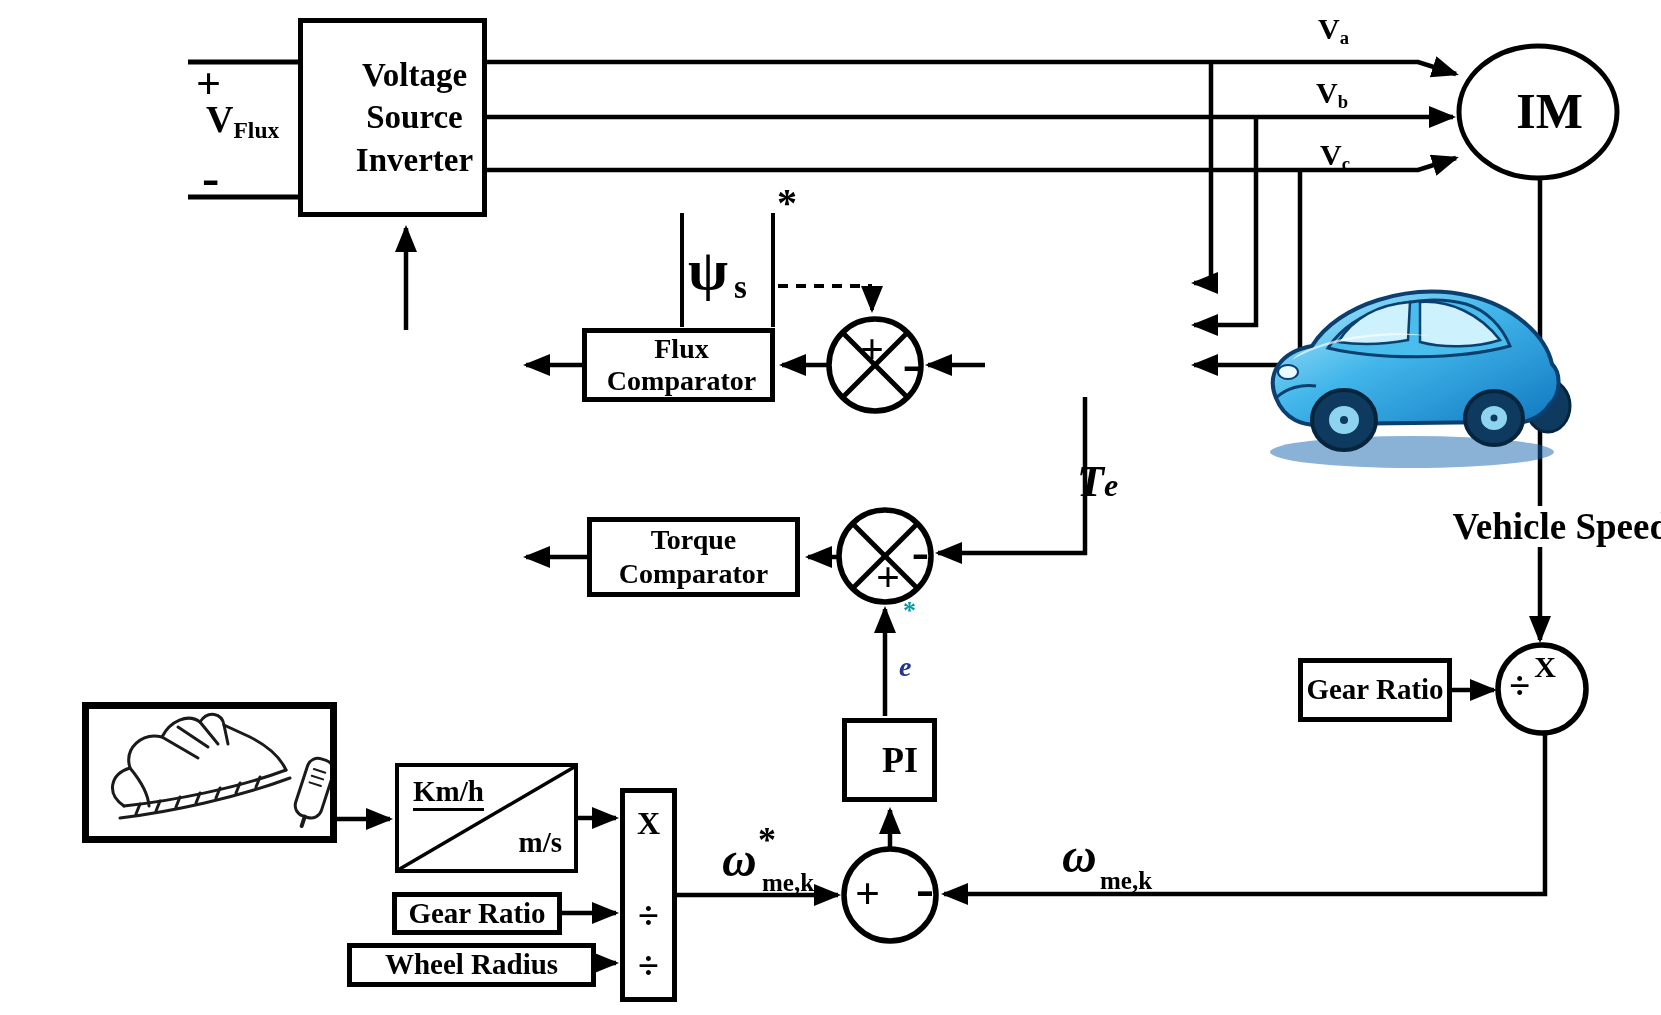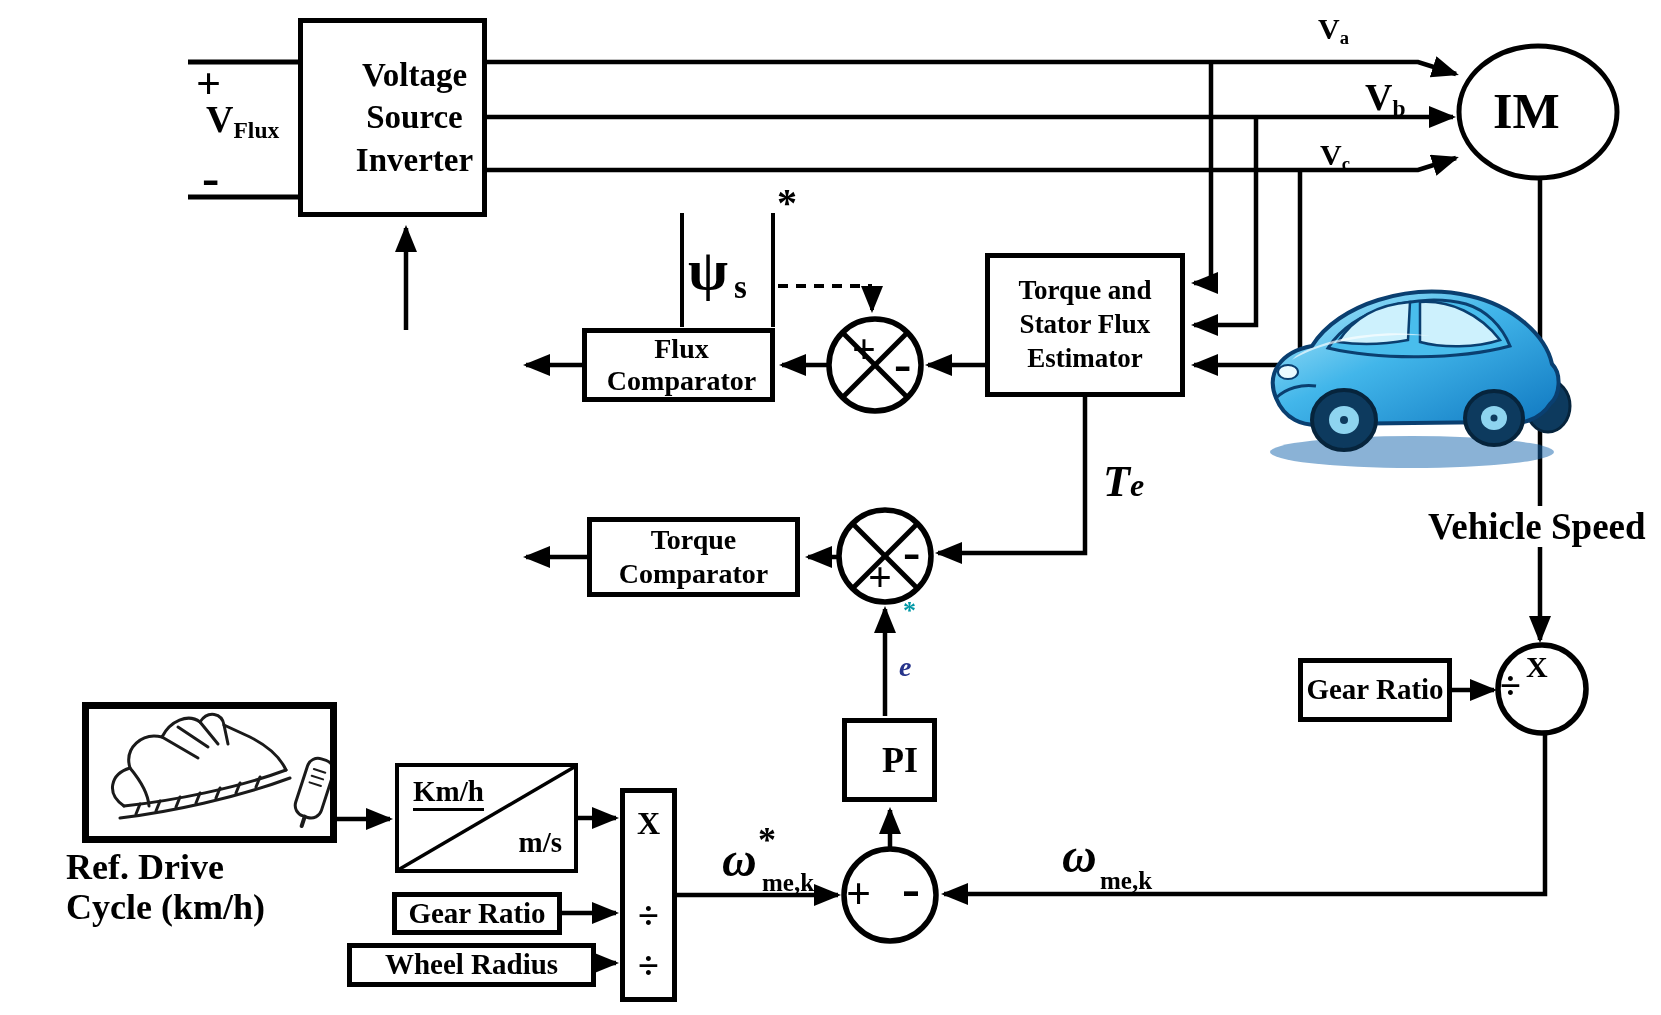--- a/index.html
+++ b/index.html
@@ -6,21 +6,21 @@
   #stage{position:relative;width:1661px;height:1015px;background:#fff;overflow:hidden;
          font-family:"Liberation Serif",serif;color:#000;}
   #wires{position:absolute;left:0;top:0;z-index:1;}
   .box{position:absolute;border:5px solid #000;background:#fff;display:flex;align-items:center;
        justify-content:center;text-align:center;font-weight:bold;z-index:2;box-sizing:border-box;}
   .box .bl{white-space:pre-line;line-height:1.28;}
   .transparent{background:transparent;}
   .lbl{position:absolute;font-weight:bold;z-index:3;line-height:1;}
   .it{font-style:italic;}
   .subsc{font-size:0.62em;vertical-align:-0.25em;font-weight:bold;}
-  .ctr{text-align:left;}
+  .ctr{text-align:right;}
   .whitebg{background:#fff;padding:2px 4px;}
   .absbar{position:absolute;width:4px;background:#000;z-index:3;}
   .muxop{position:absolute;left:0;right:0;text-align:center;font-weight:bold;}
 </style>
 </head>
 <body>
 
 <div id="stage">
 
 <svg id="wires" width="1661" height="1015" viewBox="0 0 1661 1015">
@@ -136,25 +136,20 @@
 <div class="box" style="left:582px;top:328px;width:193px;height:74px;font-size:28px;padding-left:6px;">
   <div class="bl" style="line-height:1.15;">Flux
 Comparator</div>
 </div>
 
 <div class="box" style="left:587px;top:517px;width:213px;height:80px;font-size:28px;">
   <div class="bl" style="line-height:1.2;">Torque
 Comparator</div>
 </div>
 
-<div class="box" style="left:985px;top:253px;width:200px;height:144px;font-size:27px;">
-  <div class="bl" style="line-height:1.25;">Torque and
-Stator Flux
-Estimator</div>
-</div>
 
 <div class="box" style="left:842px;top:718px;width:95px;height:84px;font-size:36px;padding-left:21px;">
   <div class="bl">PI</div>
 </div>
 
 <div class="box" style="left:392px;top:892px;width:170px;height:43px;font-size:29px;">
   <div class="bl">Gear Ratio</div>
 </div>
 
 <div class="box" style="left:347px;top:943px;width:249px;height:44px;font-size:29px;">
@@ -180,48 +175,46 @@
 
 <div class="lbl" style="left:196px;top:62px;font-size:44px;">+</div>
 <div class="lbl" style="left:206px;top:100px;font-size:38px;">
   <span>V</span><span class="subsc">Flux</span>
 </div>
 <div class="lbl" style="left:202px;top:152px;font-size:52px;">-</div>
 
 <div class="lbl" style="left:1318px;top:14px;font-size:30px;">
   <span>V</span><span class="subsc">a</span>
 </div>
-<div class="lbl" style="left:1365px;top:78px;font-size:38px;text-align:right;">
+<div class="lbl" style="left:1316px;top:78px;font-size:30px;text-align:right;">
   <span>V</span><span class="subsc">b</span>
 </div>
 <div class="lbl" style="left:1320px;top:140px;font-size:30px;">
   <span>V</span><span class="subsc">c</span>
 </div>
 
 <div class="lbl ctr" style="left:1493px;top:86px;width:90px;font-size:50px;">IM</div>
 
 <div style="position:absolute;left:676px;top:183px;width:140px;height:150px;z-index:3;">
   <div class="absbar" style="left:4px;top:30px;height:114px;"></div>
   <span class="lbl" style="left:12px;top:58px;font-size:58px;">ψ</span>
   <span class="lbl" style="left:58px;top:88px;font-size:33px;">s</span>
   <div class="absbar" style="left:95px;top:30px;height:114px;"></div>
   <span class="lbl" style="left:101px;top:0px;font-size:40px;">*</span>
 </div>
 
-<div class="lbl it" style="left:1103px;top:460px;font-size:44px;text-align:right;">
+<div class="lbl it" style="left:1077px;top:460px;font-size:44px;text-align:right;">
   <span>T</span><span style="font-size:32px;">e</span>
 </div>
 
 <div class="lbl" style="left:903px;top:598px;font-size:26px;color:#0098a6;">*</div>
 <div class="lbl it" style="left:899px;top:653px;font-size:28px;color:#27348b;">e</div>
 
 <div class="lbl ctr whitebg" style="left:1424px;top:506px;width:242px;font-size:37px;">Vehicle Speed</div>
 
-<div class="lbl ctr" style="left:66px;top:848px;width:250px;font-size:36px;line-height:1.1;white-space:pre-line;">Ref. Drive
-Cycle (km/h)</div>
 
 <div style="position:absolute;left:714px;top:824px;width:110px;height:72px;z-index:3;">
   <span class="lbl it" style="left:8px;top:12px;font-size:48px;">ω</span>
   <span class="lbl" style="left:44px;top:-2px;font-size:36px;">*</span>
   <span class="lbl" style="left:48px;top:46px;font-size:25px;">me,k</span>
 </div>
 
 <div style="position:absolute;left:1062px;top:832px;width:110px;height:60px;z-index:3;">
   <span class="lbl it" style="left:0px;top:0px;font-size:48px;">ω</span>
   <span class="lbl" style="left:38px;top:36px;font-size:25px;">me,k</span>

